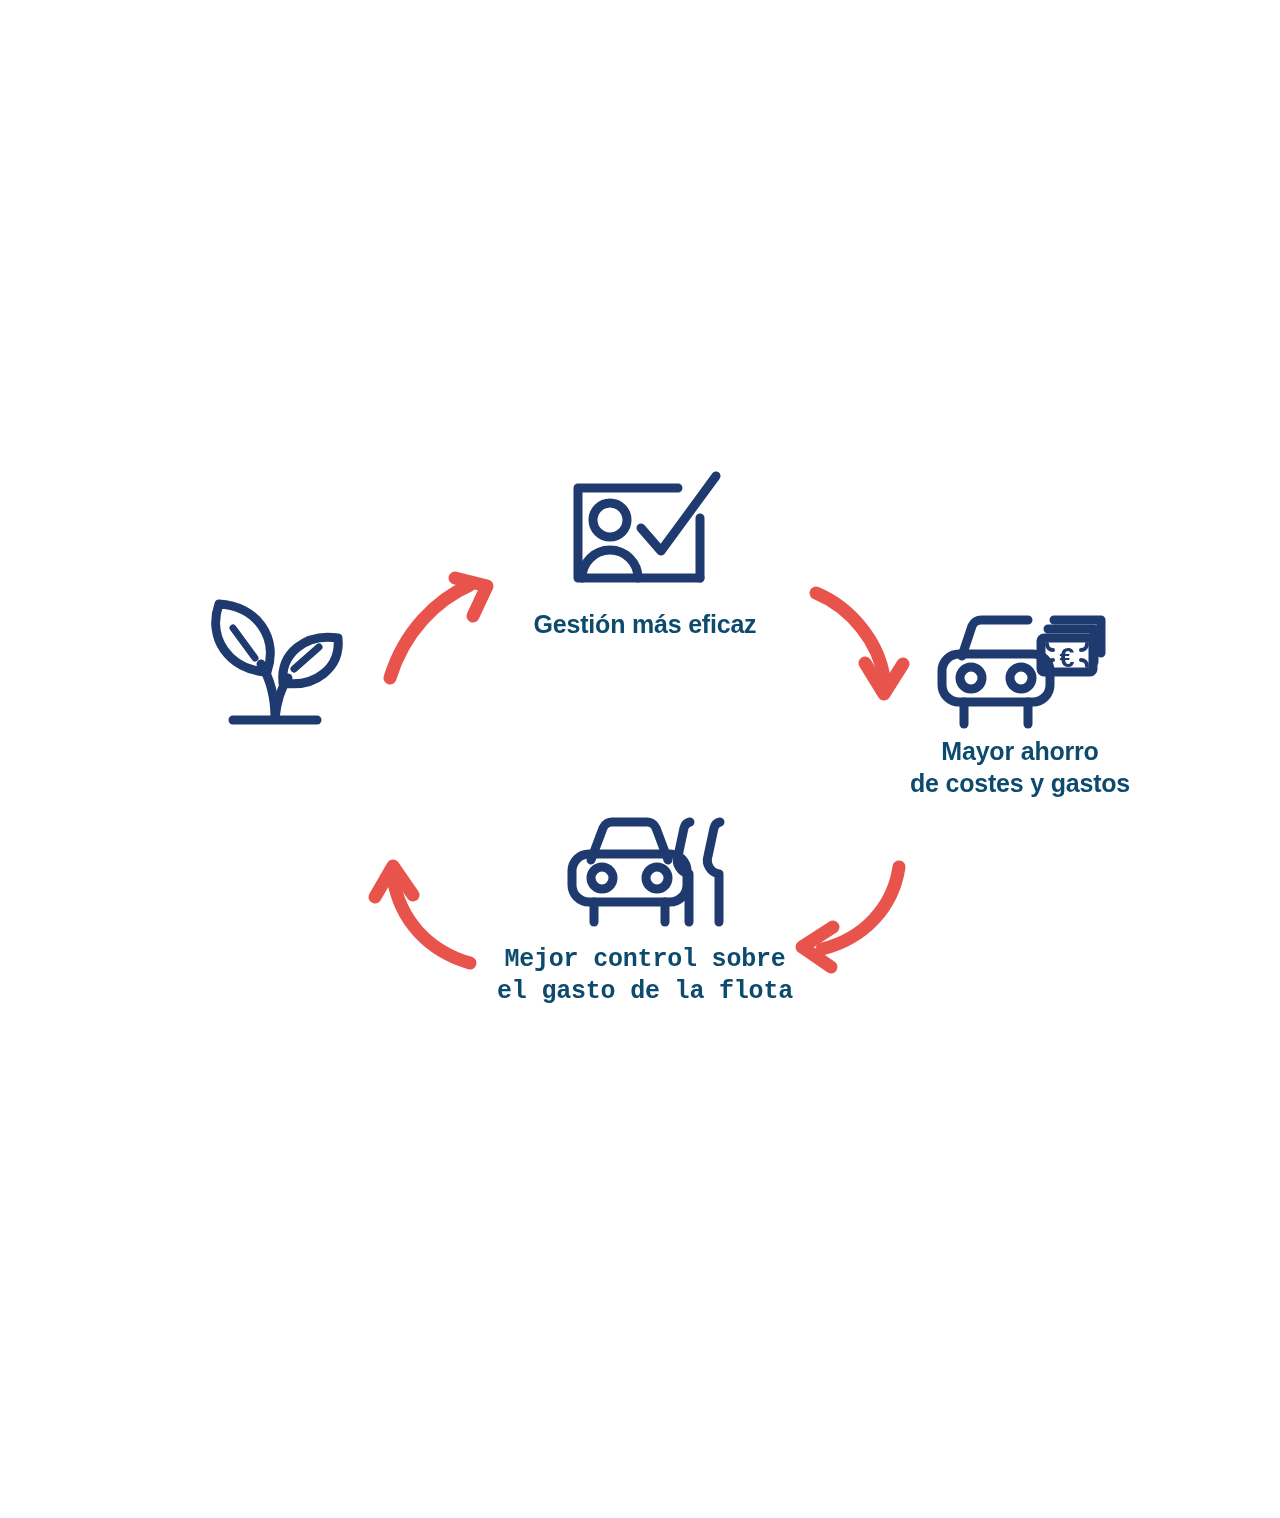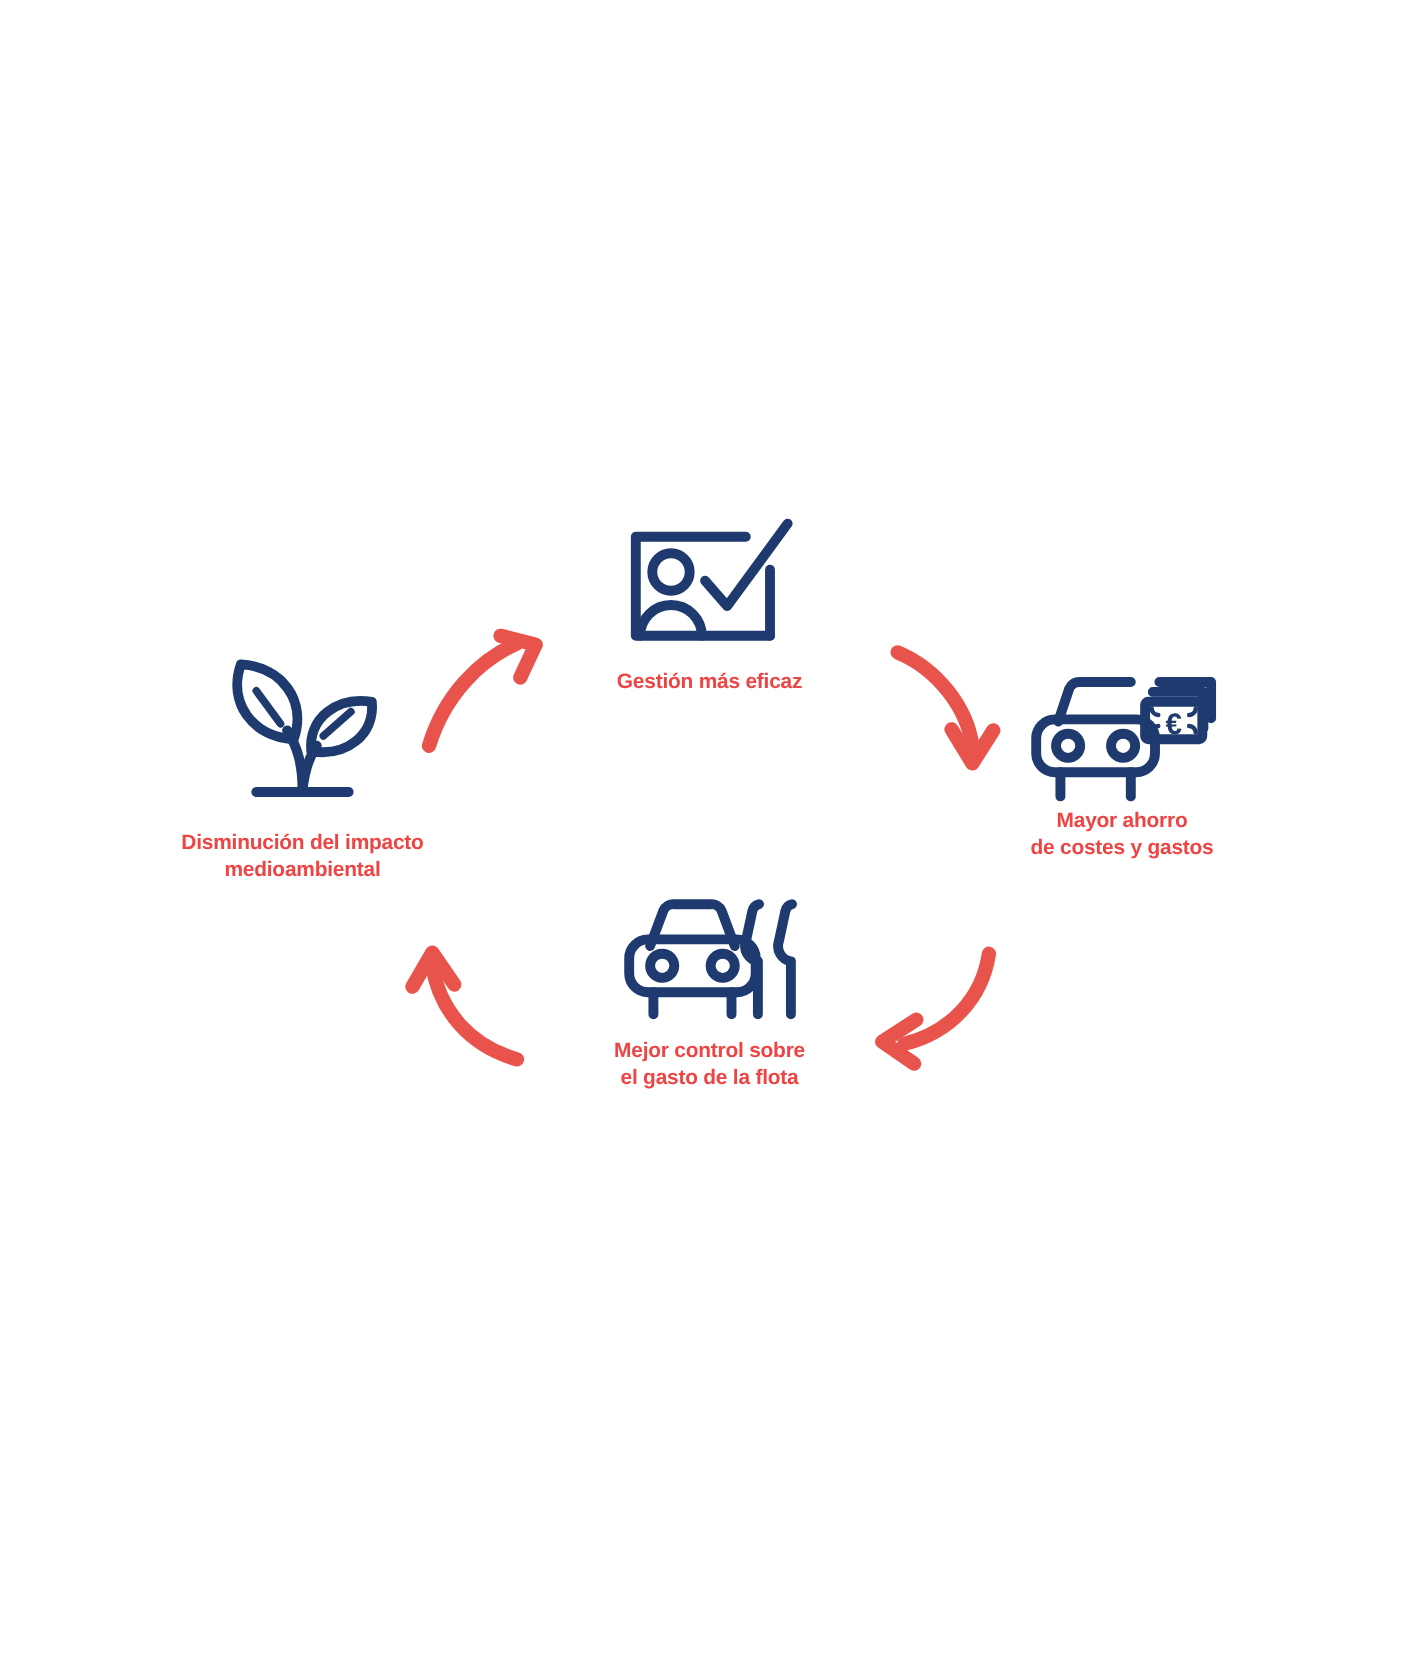--- a/index.html
+++ b/index.html
@@ -25,23 +25,23 @@
     position: absolute;
     display: flex;
     flex-direction: column;
     align-items: center;
   }
   .node-icon {
     display: block;
   }
   .node-label {
     text-align: center;
-    color: #ef4444;
+    color: #0c4a6e;
     font-weight: bold;
-    font-size: 19px;
+    font-size: 25px;
     line-height: 1.28;
     white-space: pre-line;
     letter-spacing: -0.2px;
   }
 
   
   #node-gestion {
     left: 455px;
     top: 466px;
     width: 380px;
@@ -52,20 +52,21 @@
     left: 825px;
     top: 596px;
     width: 390px;
   }
   #node-ahorro .node-label { margin-top: 4px; }
 
   #node-flota {
     left: 455px;
     top: 808px;
     width: 380px;
+    font-family: Liberation Mono, monospace;
   }
   #node-flota .node-label { margin-top: 16px; }
 
   #node-medioambiental {
     left: 80px;
     top: 590px;
     width: 390px;
   }
   #node-medioambiental .node-label { margin-top: 20px; }
 
@@ -188,17 +189,15 @@
         <path d="M 143 48 C 146 78 120 98 88 93 C 85 63 111 43 143 48 Z"></path>
 
         <path d="M 124 57 L 99 79" stroke-width="7"></path>
 
         <path d="M 66 74 C 76 90 80 106 80 128"></path>
         <path d="M 93 88 C 86 98 82 110 80 128"></path>
 
         <path d="M 38 130 L 122 130"></path>
       </g>
     </svg>
-    <div class="node-label">Disminución del impacto
-medioambiental</div>
   </div>
 
 </div>
 
 </body></html>

